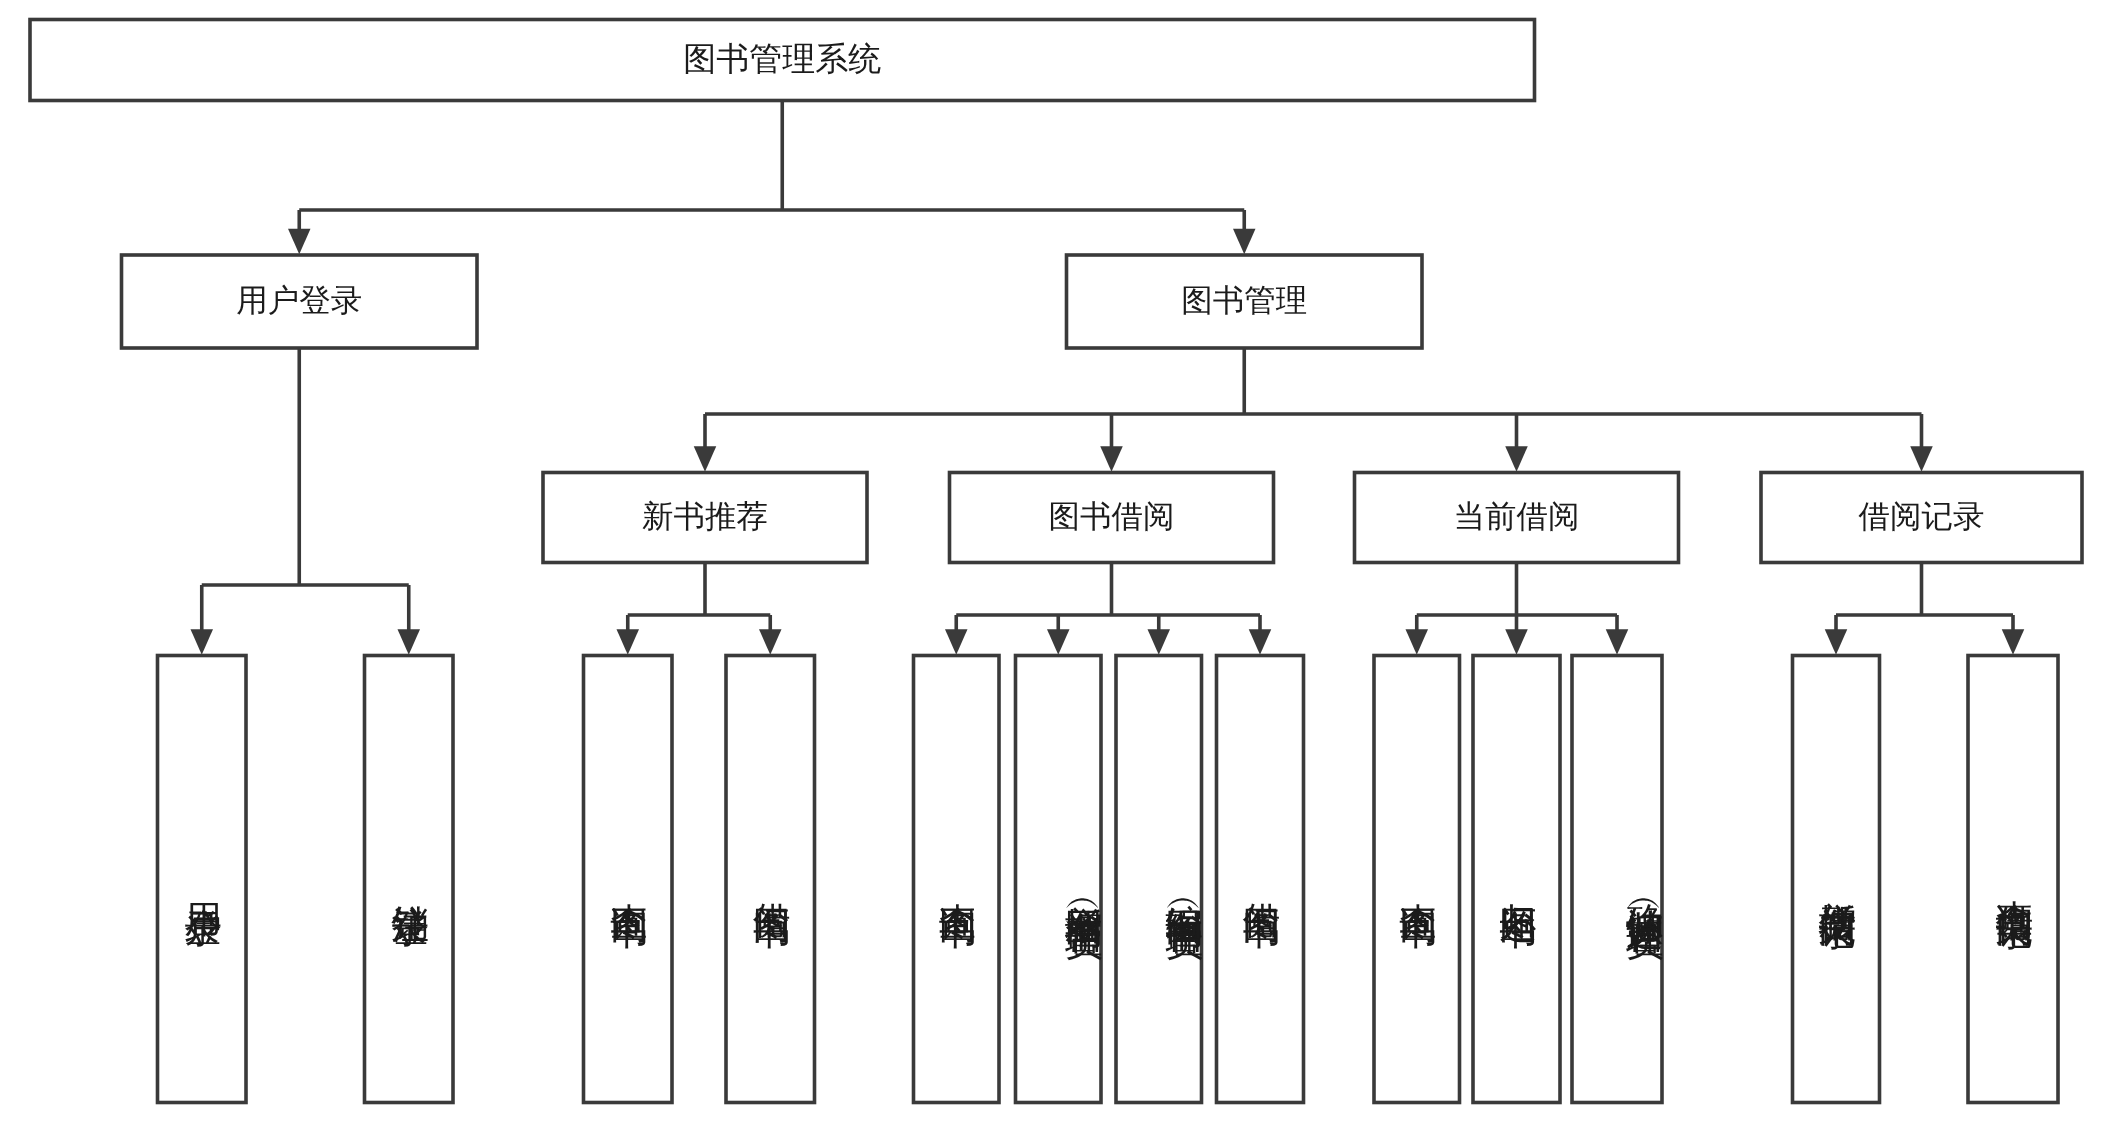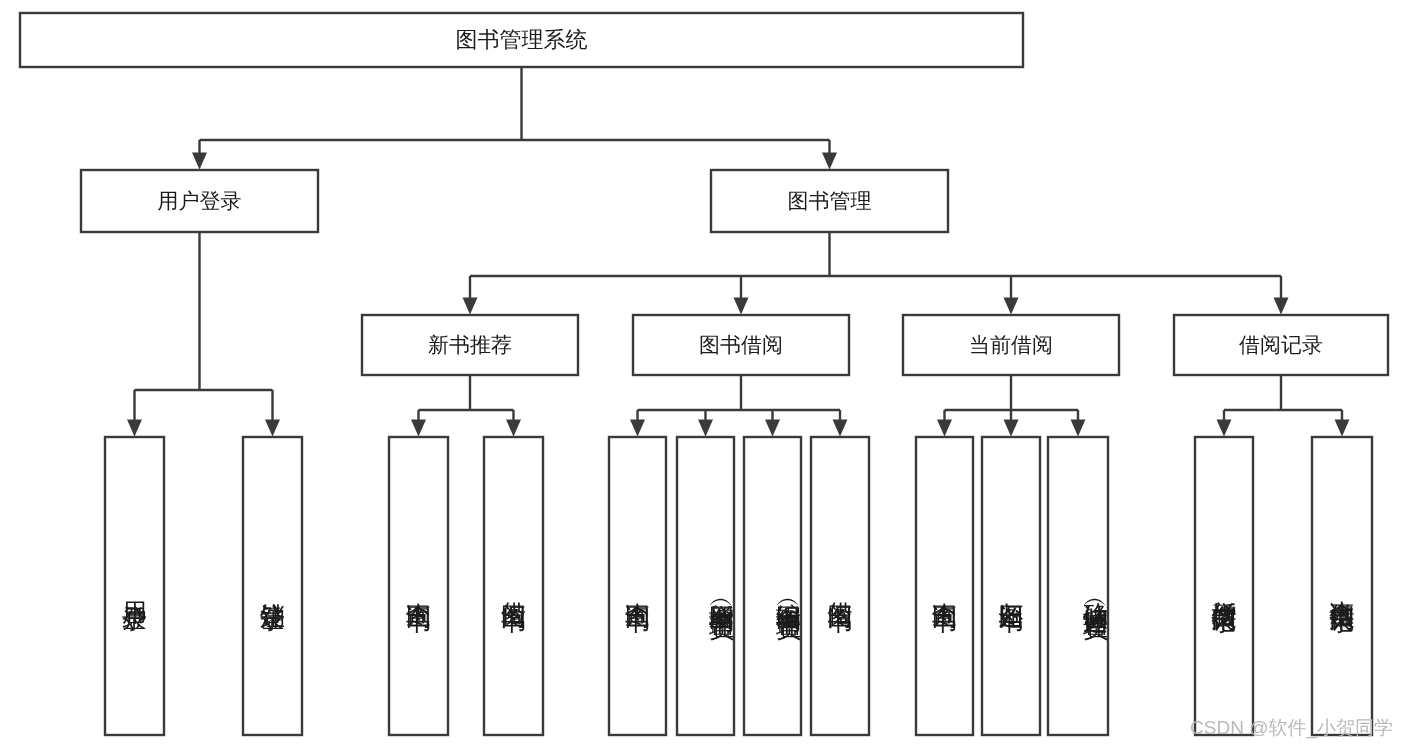--- a/index.html
+++ b/index.html
@@ -157,15 +157,14 @@
       <div class="vtext" style="left: 677px; top: 443px; width: 57px; height: 298px;">新增图书（管理员）</div>
       <div class="vtext" style="left: 744px; top: 443px; width: 57px; height: 298px;">编辑图书（管理员）</div>
       <div class="vtext center" style="left: 811px; top: 437px; width: 58px; height: 298px;">借阅图书</div>
       <div class="vtext center" style="left: 916px; top: 437px; width: 57px; height: 298px;">查询图书</div>
       <div class="vtext center" style="left: 982px; top: 437px; width: 58px; height: 298px;">归还图书</div>
       <div class="vtext" style="left: 1048px; top: 443px; width: 60px; height: 298px;">确认归还（管理员）</div>
       <div class="vtext center" style="left: 1195px; top: 437px; width: 58px; height: 298px;">新增借阅记录</div>
       <div class="vtext center" style="left: 1312px; top: 437px; width: 60px; height: 298px;">查询借阅记录</div>
     </div>
 
-  <div id="watermark">CSDN @软件_小贺同学</div>
 
 </div>
 
 </body></html>

